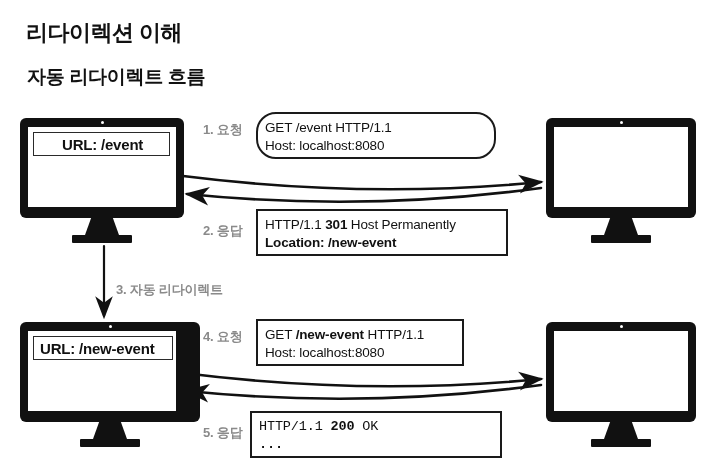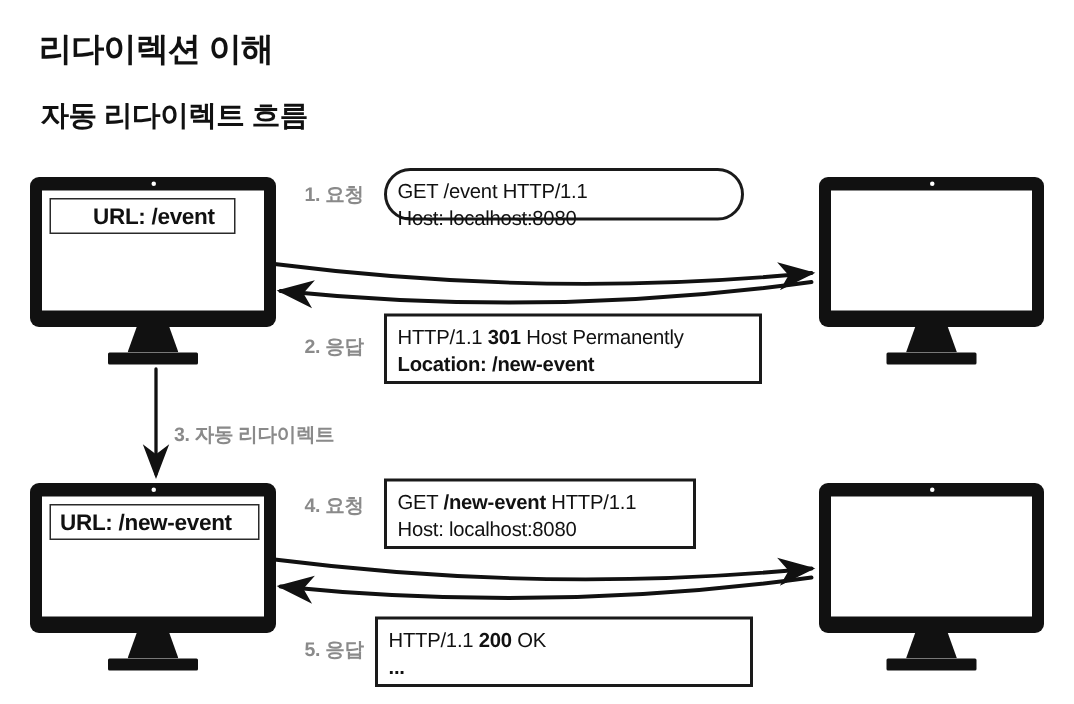--- a/index.html
+++ b/index.html
@@ -160,40 +160,40 @@
 </svg>
 
 <div class="title">리다이렉션 이해</div>
 <div class="subtitle">자동 리다이렉트 흐름</div>
 
 <div class="monitor" style="left:20px; top:118px; width:164px; height:128px;">
   <div class="mon-bezel" style="height:100px;">
     <div class="mon-cam"></div>
   </div>
   <div class="mon-screen" style="left:8px; top:9px; width:148px; height:80px;">
-    <div class="urlbar" style="width:124px; height:24px;padding-left:28px;">
+    <div class="urlbar" style="width:137px; height:24px;padding-left:28px;">
       <span>URL: /event</span>
     </div>
   </div>
   <div class="mon-neck" style="top:100px; width:34px; height:17px; margin-left:-17px;
               clip-path: polygon(18% 0, 82% 0, 100% 100%, 0% 100%);"></div>
   <div class="mon-base" style="top:117px; width:60px; height:8px; margin-left:-30px;"></div>
 </div>
 
 <div class="monitor" style="left:546px; top:118px; width:150px; height:128px;">
   <div class="mon-bezel" style="height:100px;">
     <div class="mon-cam"></div>
   </div>
   <div class="mon-screen" style="left:8px; top:9px; width:134px; height:80px;"></div>
   <div class="mon-neck" style="top:100px; width:34px; height:17px; margin-left:-17px;
               clip-path: polygon(18% 0, 82% 0, 100% 100%, 0% 100%);"></div>
   <div class="mon-base" style="top:117px; width:60px; height:8px; margin-left:-30px;"></div>
 </div>
 
-<div class="monitor" style="left:20px; top:322px; width:164px; height:128px;">
+<div class="monitor" style="left:20px; top:322px; width:164px; height:128px;padding-left:16px;">
   <div class="mon-bezel" style="height:100px;">
     <div class="mon-cam"></div>
   </div>
   <div class="mon-screen" style="left:8px; top:9px; width:148px; height:80px;">
     <div class="urlbar" style="width:140px; height:24px;">
       <span>URL: /new-event</span>
     </div>
   </div>
   <div class="mon-neck" style="top:100px; width:34px; height:17px; margin-left:-17px;
               clip-path: polygon(18% 0, 82% 0, 100% 100%, 0% 100%);"></div>
@@ -209,39 +209,39 @@
               clip-path: polygon(18% 0, 82% 0, 100% 100%, 0% 100%);"></div>
   <div class="mon-base" style="top:117px; width:60px; height:8px; margin-left:-30px;"></div>
 </div>
 
 <div class="steplabel" style="left:203px; top:121px;">1. 요청</div>
 <div class="steplabel" style="left:203px; top:222px;">2. 응답</div>
 <div class="steplabel" style="left:116px; top:281px;">3. 자동 리다이렉트</div>
 <div class="steplabel" style="left:203px; top:328px;">4. 요청</div>
 <div class="steplabel" style="left:203px; top:424px;">5. 응답</div>
 
-<div class="msgbox" style="left:256px; top:112px; width:240px; height:35px;border-radius:20px;">
+<div class="msgbox" style="left:256px; top:112px; width:240px; height:47px;border-radius:20px;">
   <div class="line">
     <span>GET /event HTTP/1.1</span><span class="b"></span><span></span>
   </div>
   <div class="line">Host: localhost:8080</div>
 </div>
 
 <div class="msgbox" style="left:256px; top:209px; width:252px; height:47px;">
   <div class="line">
     <span>HTTP/1.1 </span><span class="b">301</span><span> Host Permanently</span>
   </div>
   <div class="line b">Location: /new-event</div>
 </div>
 
 <div class="msgbox" style="left:256px; top:319px; width:208px; height:47px;">
   <div class="line">
     <span>GET </span><span class="b">/new-event</span><span> HTTP/1.1</span>
   </div>
   <div class="line">Host: localhost:8080</div>
 </div>
 
-<div class="msgbox" style="left:250px; top:411px; width:252px; height:47px;">
+<div class="msgbox" style="left:250px; top:411px; width:252px; height:47px;font-family:Liberation Mono, monospace;">
   <div class="line">
     <span>HTTP/1.1 </span><span class="b">200</span><span> OK</span>
   </div>
   <div class="line b">...</div>
 </div>
 
 </body></html>

